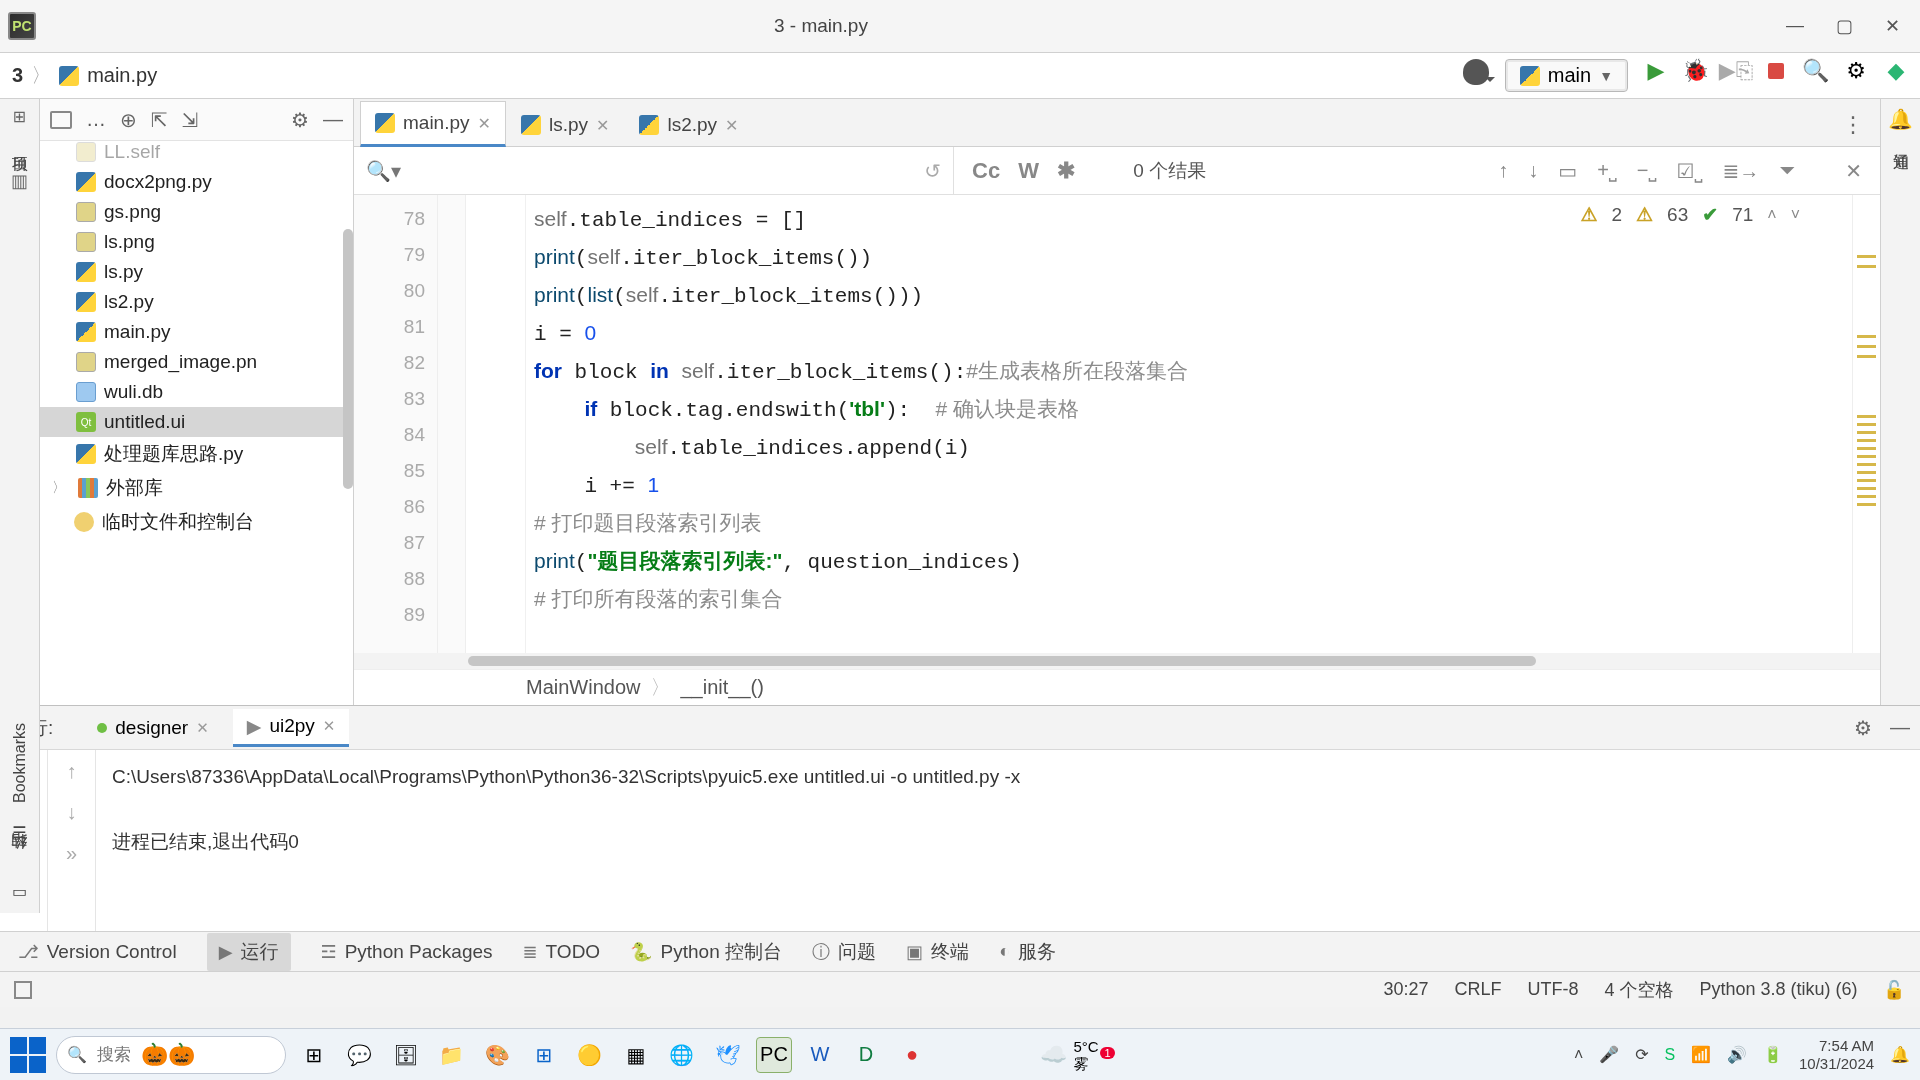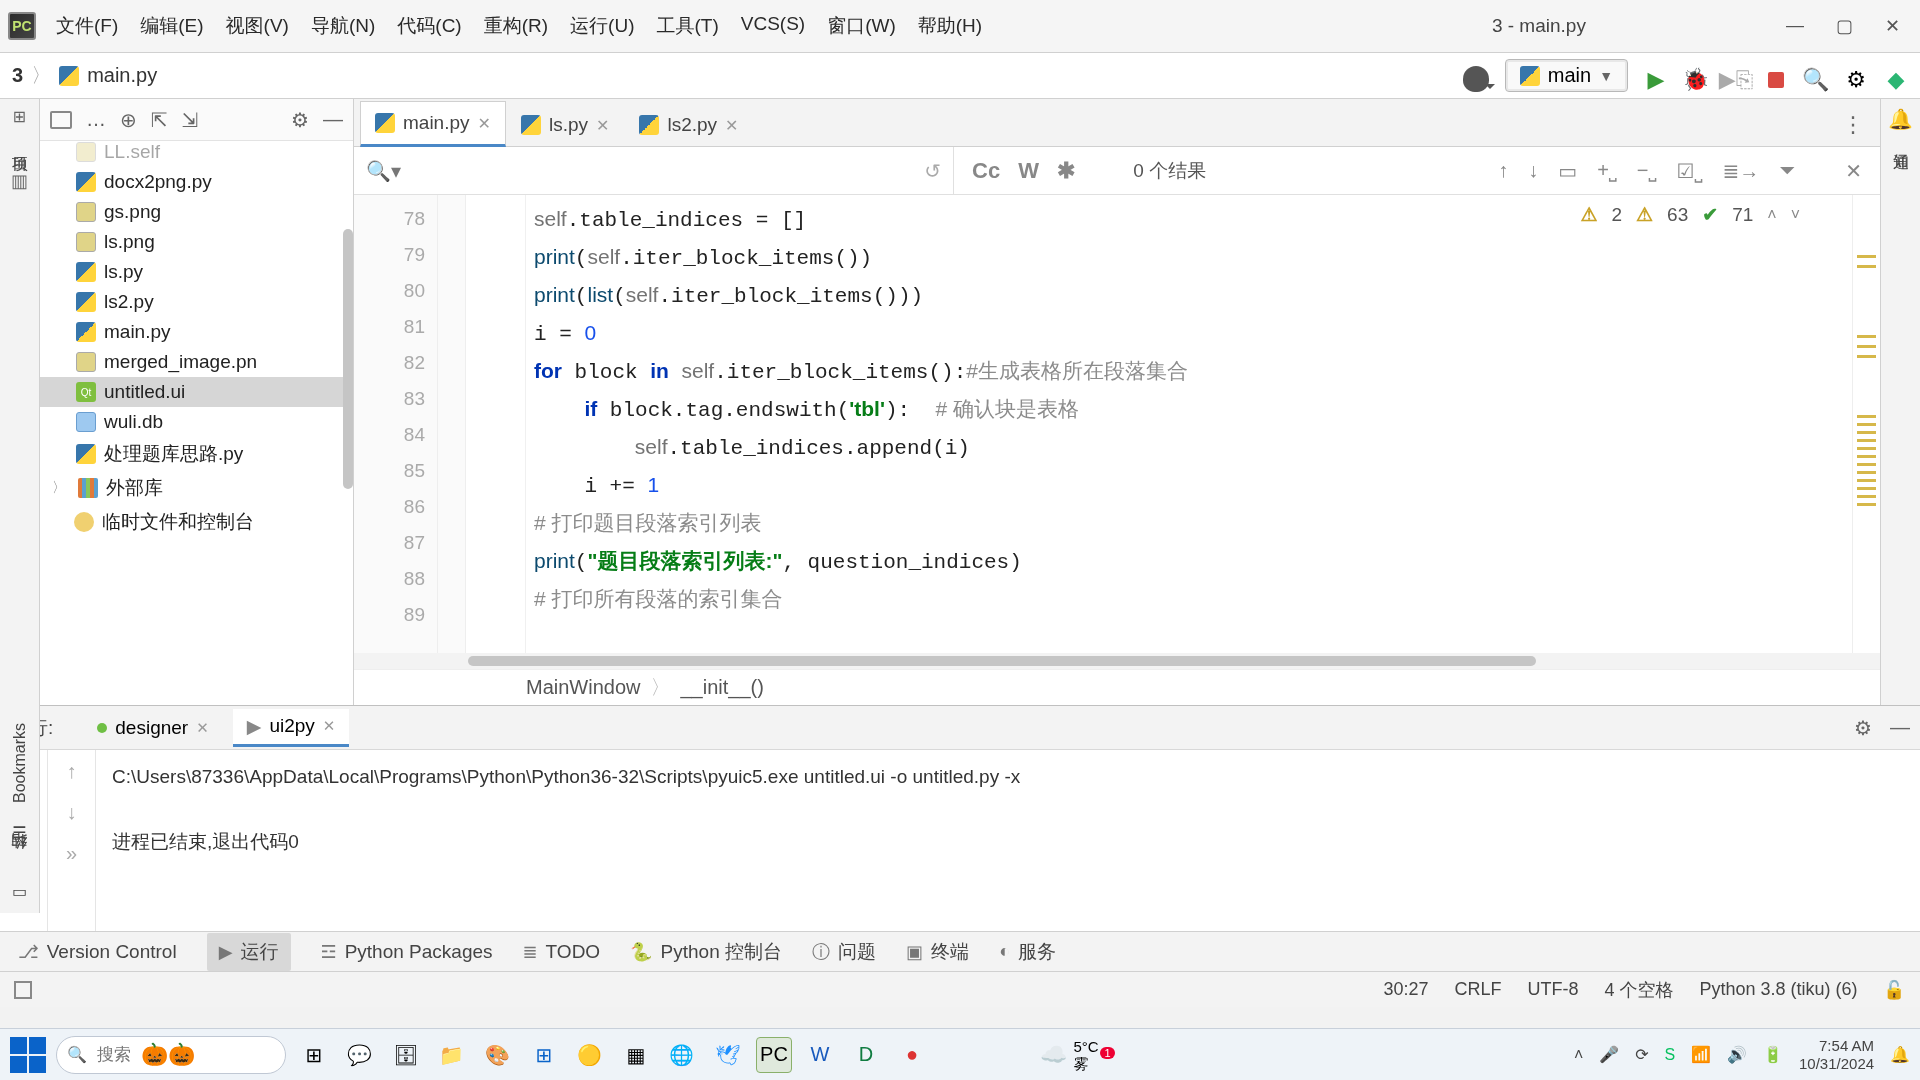--- a/index.html
+++ b/index.html
@@ -3,29 +3,29 @@
 <meta charset="utf-8">
 <style>
 * { margin: 0; padding: 0; box-sizing: border-box; font-family: "Segoe UI", Arial, sans-serif; }
 body { width: 1920px; height: 1080px; background: #f2f2f2; overflow: hidden; position: relative; }
 
 
 .titlebar { height: 53px; display: flex; align-items: center; background: #f5f5f5; border-bottom: 1px solid #d0d0d0; padding: 0 8px; }
 .titlebar .app-icon { width: 28px; height: 28px; background: linear-gradient(135deg,#2c2c2c,#444); border: 2px solid #888; border-radius: 3px; display:flex; align-items:center; justify-content:center; color:#bfe070; font-weight:bold; font-size:14px; margin-right: 20px; }
 .titlebar .menus { display: flex; gap: 22px; font-size: 19px; color: #2a2a2a; }
 .titlebar .menus span { cursor: default; }
-.titlebar .wtitle { flex: 1; text-align: right; font-size: 19px; color: #444; padding-right: 200px; }
+.titlebar .wtitle { flex: 1; text-align: center; font-size: 19px; color: #444; padding-right: 200px; }
 .titlebar .winbtn { display: flex; gap: 32px; font-size: 18px; color: #555; padding-right: 12px; }
 
 
 .toolbar { height: 46px; display: flex; align-items: center; background: #fff; border-bottom: 1px solid #d0d0d0; padding: 0 12px; }
 .toolbar .crumb { display: flex; align-items: center; gap: 8px; font-size: 20px; color: #333; }
 .toolbar .crumb .pyico, .pyico { width: 20px; height: 20px; background: linear-gradient(135deg,#3776ab 50%,#ffd43b 50%); border-radius: 3px; display:inline-block; }
 .toolbar .spacer { flex: 1; }
-.toolbar .right { display: flex; align-items: flex-end; gap: 16px; }
+.toolbar .right { display: flex; align-items: flex-start; gap: 16px; }
 .toolbar .user-ico { width: 26px; height: 26px; background:#555; border-radius:50% 50% 45% 45%; position:relative; }
 .toolbar .user-ico::after{content:"";position:absolute;bottom:-2px;right:-6px;border:5px solid transparent;border-top-color:#555;}
 .toolbar .runcfg { display:flex; align-items:center; gap:8px; border:1px solid #b8b8b8; border-radius:4px; padding:4px 14px; background:#f9f9f9; font-size:20px; box-shadow: inset 0 0 0 2px #e8e8e8; }
 .toolbar .runcfg .chev { font-size:14px; color:#666; }
 .toolbar .ico { width:24px; height:24px; display:flex; align-items:center; justify-content:center; font-size:22px; }
 .play-green { color:#3a9b3a; }
 .bug-green { color:#3a9b3a; }
 .stop-red { width:16px; height:16px; background:#d94a43; border-radius:2px; }
 .grey-ico { color:#aaa; }
 
@@ -144,33 +144,20 @@
 .taskbar .tico { width:36px; height:36px; border-radius:4px; display:flex; align-items:center; justify-content:center; font-size:20px; }
 .taskbar .tray { margin-left:auto; display:flex; align-items:center; gap:16px; font-size:16px; color:#444; }
 .taskbar .weather { display:flex; align-items:center; gap:6px; margin-left:100px; }
 .taskbar .clock { text-align:right; line-height:18px; font-size:15px; }
 </style>
 </head>
 <body>
 
 <div class="titlebar">
   <div class="app-icon">PC</div>
-  <div class="menus">
-    <span>文件(F)</span>
-    <span>编辑(E)</span>
-    <span>视图(V)</span>
-    <span>导航(N)</span>
-    <span>代码(C)</span>
-    <span>重构(R)</span>
-    <span>运行(U)</span>
-    <span>工具(T)</span>
-    <span>VCS(S)</span>
-    <span>窗口(W)</span>
-    <span>帮助(H)</span>
-  </div>
   <div class="wtitle">3 - main.py</div>
   <div class="winbtn">
     <span>—</span>
     <span>▢</span>
     <span>✕</span>
   </div>
 </div>
 
 <div class="toolbar">
   <div class="crumb">
@@ -242,27 +229,27 @@
           <span>ls2.py</span>
         </div>
       <div class="item">
           <span class="fico py"></span>
           <span>main.py</span>
         </div>
       <div class="item">
           <span class="fico img"></span>
           <span>merged_image.pn</span>
         </div>
+      <div class="item">
+          <span class="fico dbf"></span>
+          <span>wuli.db</span>
+        </div>
       <div class="item sel">
           <span class="fico uif">Qt</span>
           <span>untitled.ui</span>
-        </div>
-      <div class="item">
-          <span class="fico dbf"></span>
-          <span>wuli.db</span>
         </div>
       <div class="item">
           <span class="fico py"></span>
           <span>处理题库思路.py</span>
         </div>
       <div class="item lib">
           <span class="chev">〉</span>
           <span class="libico"></span>
           <span>外部库</span>
         </div>

